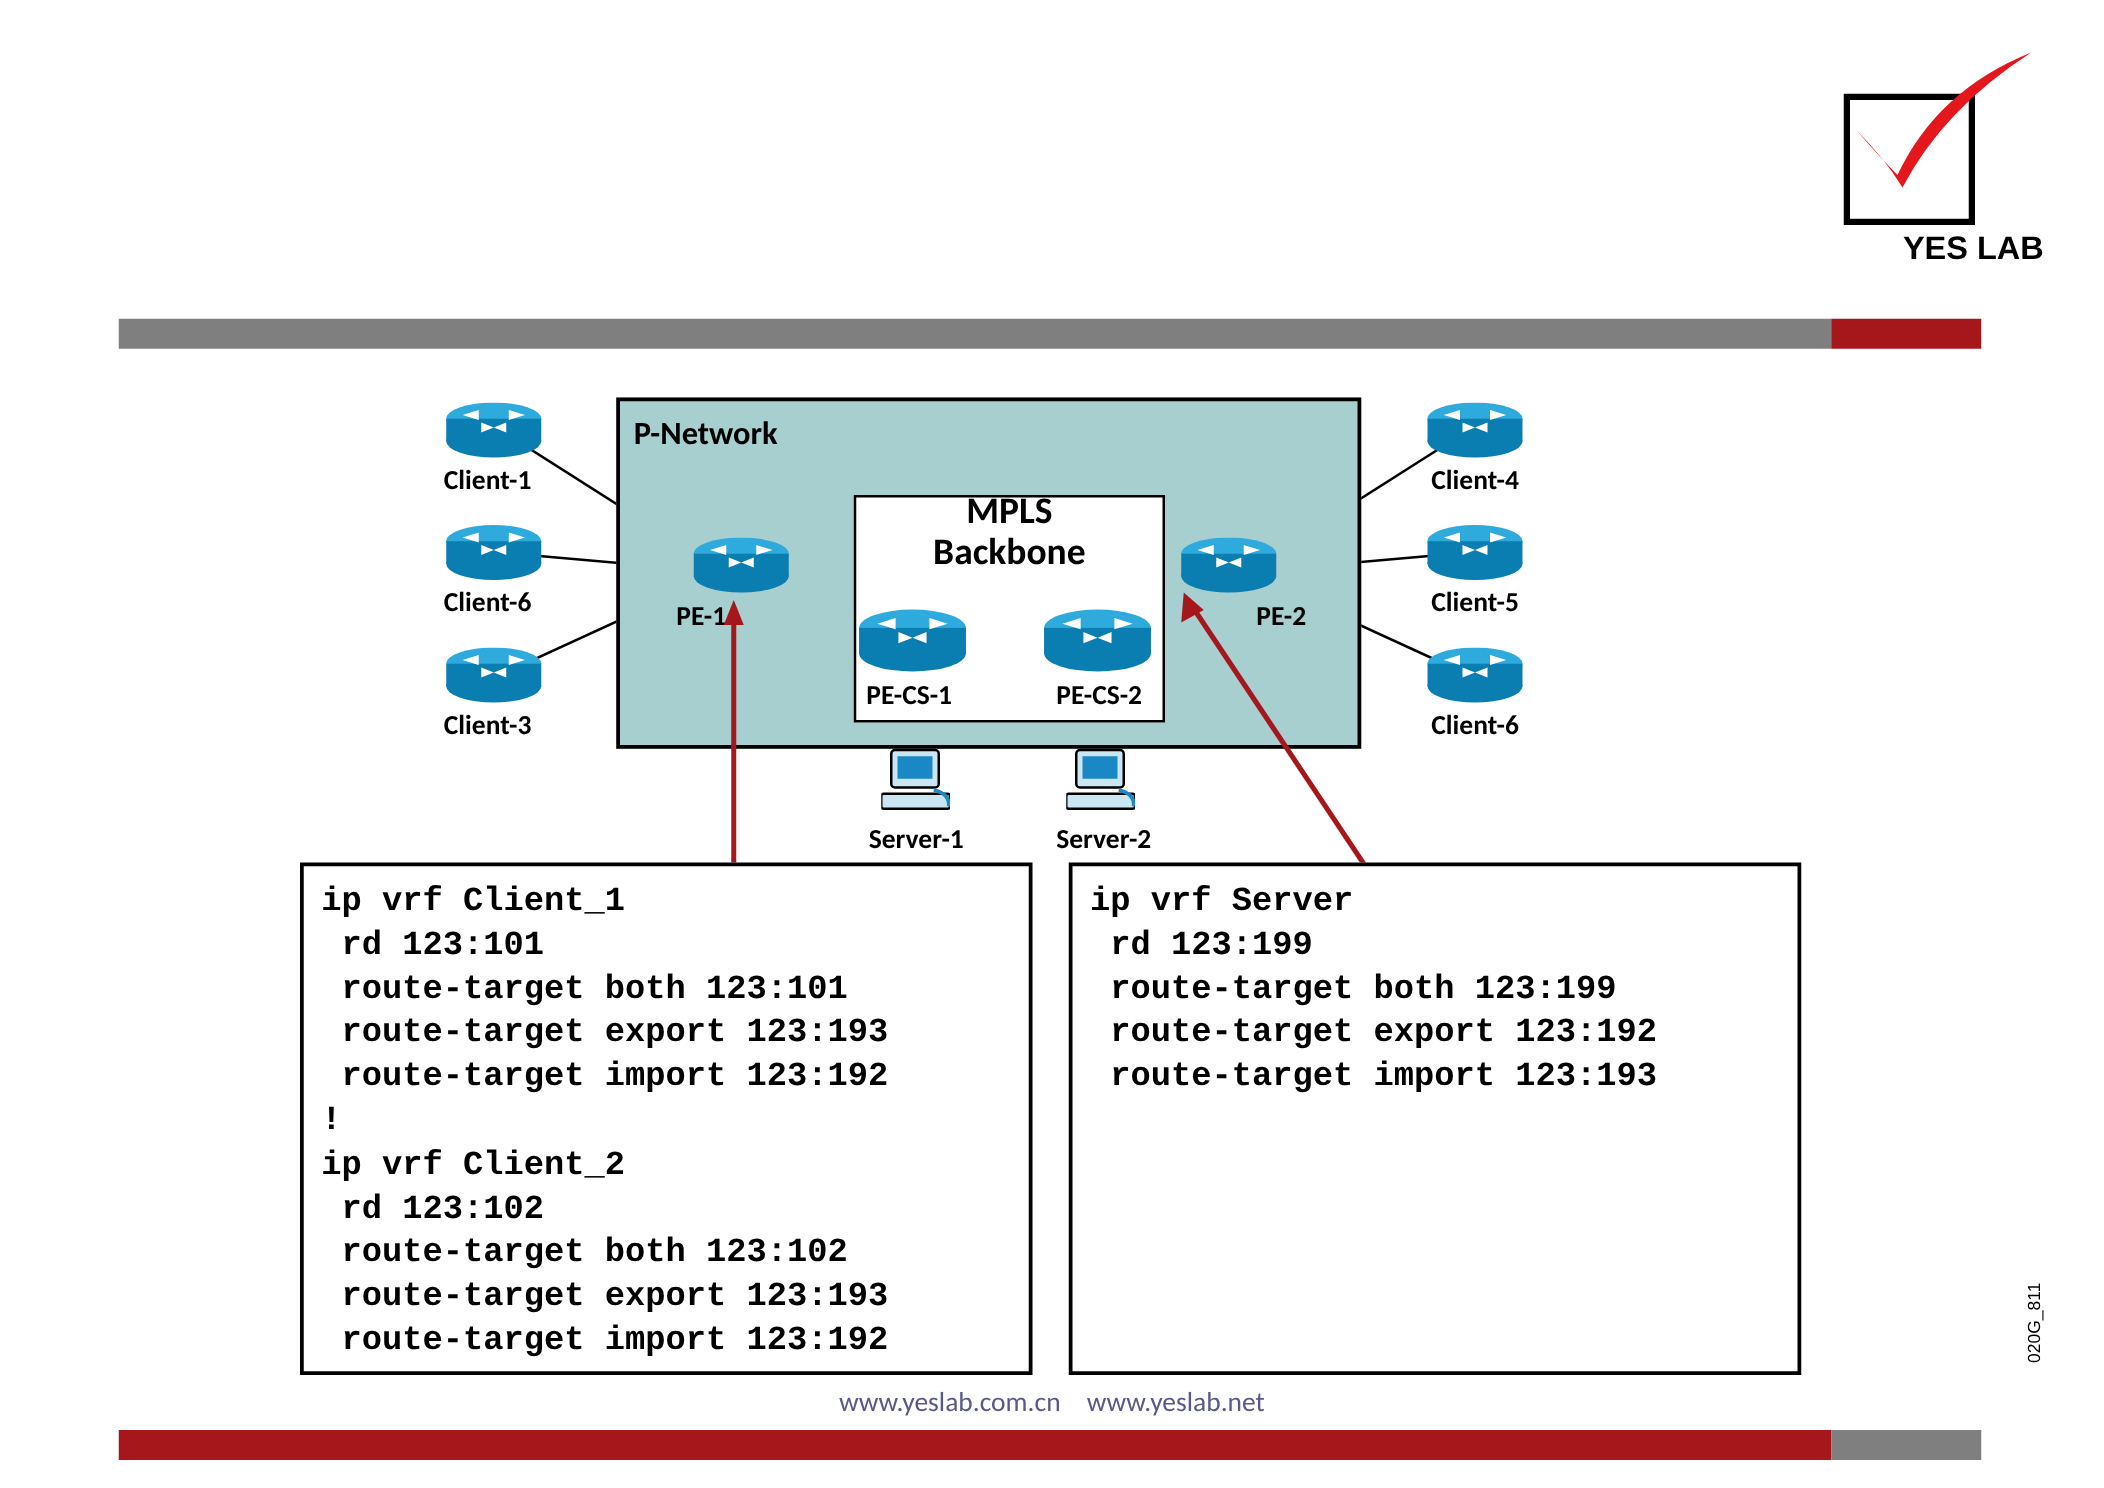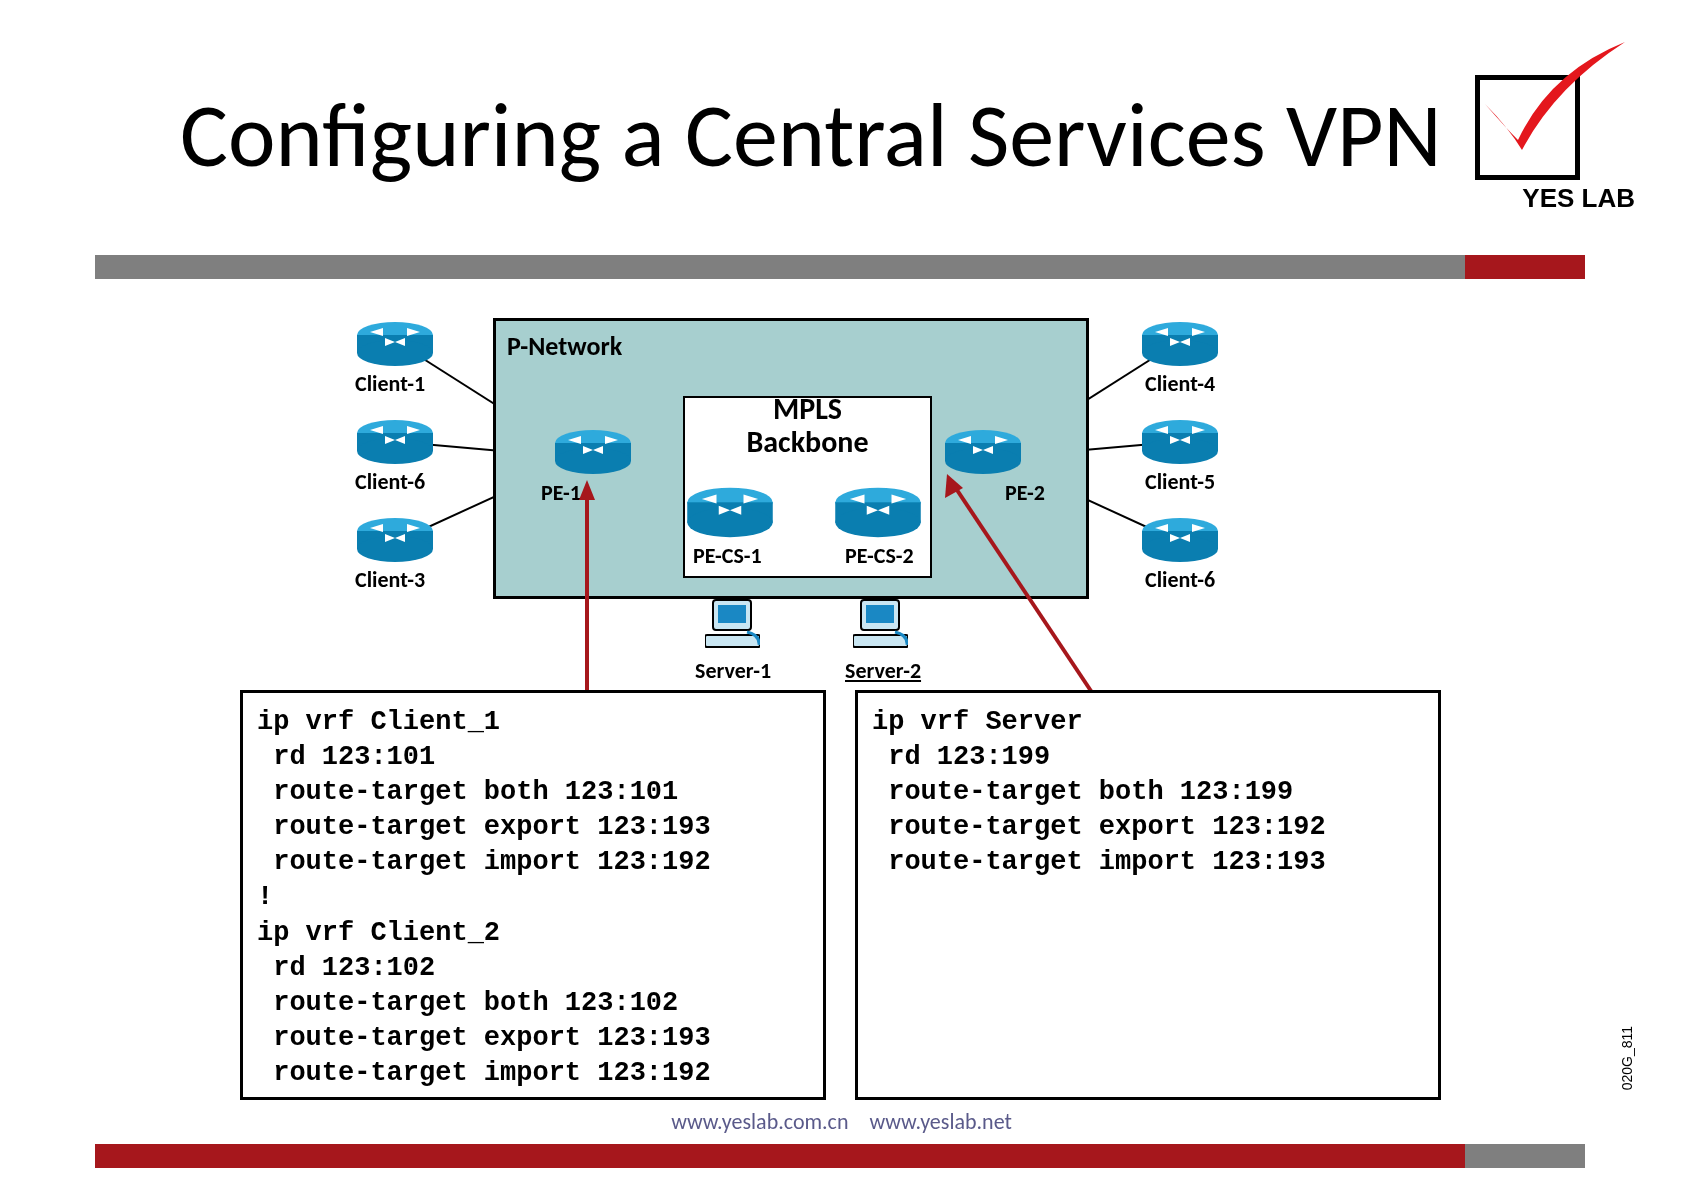--- a/index.html
+++ b/index.html
@@ -28,21 +28,20 @@
   .footer-links a{color:#5a5a8a;margin:0 8px;}
   .footer-bar{position:absolute;left:95px;bottom:22px;width:1370px;height:24px;background:#a6171c;}
   .footer-grey{position:absolute;left:1465px;bottom:22px;width:120px;height:24px;background:#7f7f7f;}
   .slidecode{position:absolute;right:48px;bottom:100px;font-size:14px;color:#000;writing-mode:vertical-rl;transform:rotate(180deg);font-family:Arial,sans-serif;}
 </style>
 </head>
 <body>
 
 <div class="slide">
 
-  <div class="title">Configuring a Central Services VPN</div>
 
   <div class="logo">
     <div class="box">
       <svg class="check" width="160" height="120">
         <path d="M15,72 Q35,95 48,108 Q80,40 155,10 Q85,55 52,118 Q38,95 15,72 Z" fill="#e4171d"></path>
       </svg>
     </div>
     <div class="logo-text">YES LAB</div>
   </div>
 
@@ -154,21 +153,21 @@
     </div>
     <div class="rlabel" style="left:350px;top:345px;">Server-1</div>
     <div class="server-icon" style="left:518px;top:285px;">
       <svg viewBox="0 0 55 55">
           <rect x="8" y="3" width="38" height="30" rx="3" fill="#c9e6f2" stroke="#000" stroke-width="2"></rect>
           <rect x="13" y="8" width="28" height="18" fill="#1a88c4"></rect>
           <rect x="0" y="38" width="55" height="12" rx="2" fill="#c9e6f2" stroke="#000" stroke-width="2"></rect>
           <path d="M42 35 Q55 38 54 48" stroke="#1a88c4" stroke-width="3" fill="none"></path>
         </svg>
     </div>
-    <div class="rlabel" style="left:500px;top:345px;text-decoration:underline;">Server-2</div>
+    <div class="rlabel" style="left:500px;top:345px;">Server-2</div>
 
     <svg style="position:absolute;left:0;top:0;width:900px;height:420px;">
       <path class="arrow-red" d="M252 400 L252 180"></path>
       <polygon class="arrowhead-red" points="252,168 244,188 260,188"></polygon>
       <path class="arrow-red" d="M770 400 L618 172"></path>
       <polygon class="arrowhead-red" points="612,162 610,186 628,176"></polygon>
     </svg>
   </div>
 
   <div class="config-box" style="left:240px;top:690px;width:560px;height:380px;">ip vrf Client_1

